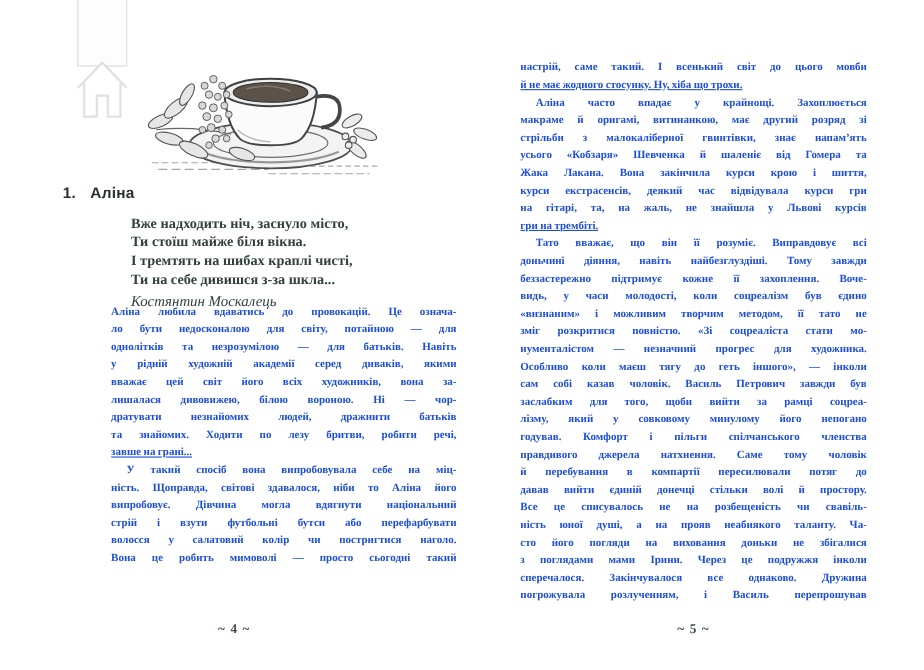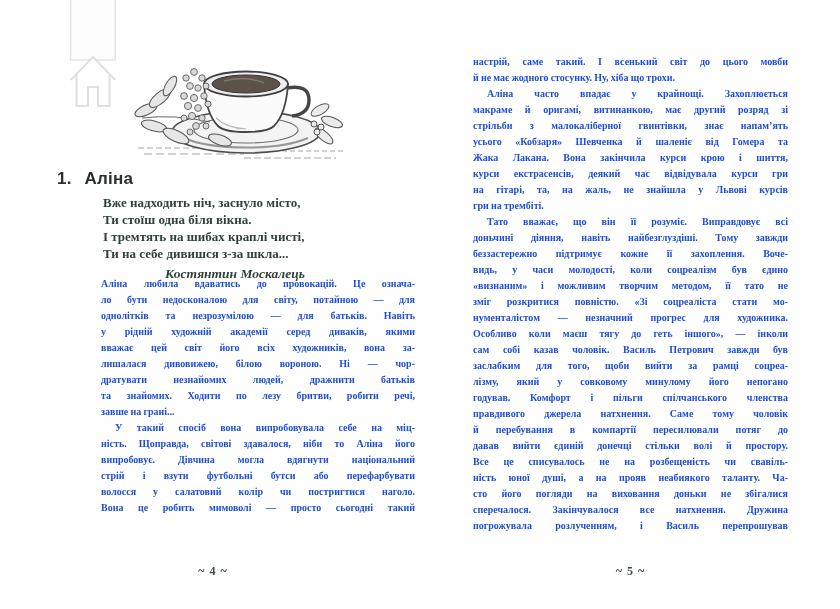--- a/index.html
+++ b/index.html
@@ -7,40 +7,40 @@
          font-family:"Liberation Serif",serif;color:#31403a;}
 
   
   #home-ribbon{position:absolute;left:70px;top:0;width:46px;height:108px;cursor:pointer;}
 
   
   #illustration{position:absolute;left:124px;top:48px;width:232px;height:116px;}
 
   
   #chapter-title{position:absolute;left:57px;top:158px;width:314px;
-    font-family:"Liberation Sans",sans-serif;font-weight:bold;font-size:17px;
+    font-family:"Liberation Sans",sans-serif;font-weight:bold;font-size:14px;
     color:#273029;letter-spacing:.2px;}
   #chapter-title .num{margin-right:13px;}
 
   
-  #epigraph{position:absolute;left:103px;top:194px;width:266px;
+  #epigraph{position:absolute;left:119px;top:194px;width:266px;
     font-weight:bold;font-size:13px;}
   #epigraph .poem-line{line-height:17px;white-space:nowrap;}
-  #epigraph .author{margin-top:4px;text-align:center;font-style:italic;
-    font-weight:bold;font-size:13.5px;padding-right:2px;}
+  #epigraph .author{margin-top:4px;text-align:left;font-style:italic;
+    font-weight:normal;font-size:13.5px;padding-right:2px;}
 
   
   .body{position:absolute;font-size:10px;font-weight:bold;color:#1d4ed8;}
   #left-body{left:56px;top:276px;width:314px;margin-left:45px;}
   #right-body{left:473px;top:54px;width:315px;}
   .para{margin:0;}
   .line{line-height:16px;max-height:16px;overflow:hidden;
         text-align:justify;text-align-last:justify;word-spacing:-0.3px;}
   .line.indent{text-indent:14px;}
-  .line.end{text-align-last:left;}
+  .line.end{text-align-last:left;text-decoration:underline;}
 
   
   .page-number{position:absolute;top:564px;font-size:12px;color:#3f4d46;
     text-align:center;font-weight:bold;letter-spacing:1px;}
   #pn-left{left:56px;width:314px;}
   #pn-right{left:473px;width:315px;}
 </style>
 </head>
 <body>
 
@@ -111,21 +111,21 @@
             <circle cx="193" cy="84" r="3"></circle>
         </g>
       </svg>
     </div>
 
     <h1 id="chapter-title"><span class="num">1.</span><span>Аліна</span></h1>
 
     <div id="epigraph">
       <div id="epigraph-lines">
           <div class="poem-line">Вже надходить ніч, заснуло місто,</div>
-          <div class="poem-line">Ти стоїш одна біля вікна.</div>
+          <div class="poem-line">Ти стоїш майже біля вікна.</div>
           <div class="poem-line">І тремтять на шибах краплі чисті,</div>
           <div class="poem-line">Ти на себе дивишся з-за шкла...</div>
         </div>
       <div class="author">Костянтин Москалець</div>
     </div>
 
     <div id="left-body" class="body">
         <div class="para">
           <div class="line">Аліна любила вдаватись до провокацій. Це означа-</div>
           <div class="line">ло бути недосконалою для світу, потайною — для</div>
@@ -178,20 +178,21 @@
           <div class="line">сам собі казав чоловік. Василь Петрович завжди був</div>
           <div class="line">заслабким для того, щоби вийти за рамці соцреа-</div>
           <div class="line">лізму, який у совковому минулому його непогано</div>
           <div class="line">годував. Комфорт і пільги спілчанського членства</div>
           <div class="line">правдивого джерела натхнення. Саме тому чоловік</div>
           <div class="line">й перебування в компартії пересилювали потяг до</div>
           <div class="line">давав вийти єдиній донечці стільки волі й простору.</div>
           <div class="line">Все це списувалось не на розбещеність чи свавіль-</div>
           <div class="line">ність юної душі, а на прояв неабиякого таланту. Ча-</div>
           <div class="line">сто його погляди на виховання доньки не збігалися</div>
-          <div class="line">сперечалося. Закінчувалося все натхнення. Дружина</div>
+          <div class="line">з поглядами мами Ірини. Через це подружжя інколи</div>
+          <div class="line">сперечалося. Закінчувалося все однаково. Дружина</div>
           <div class="line">погрожувала розлученням, і Василь перепрошував</div>
         </div>
       </div>
     <div id="pn-right" class="page-number">~ 5 ~</div>
   </div>
 
 </div>
 
 </body></html>

